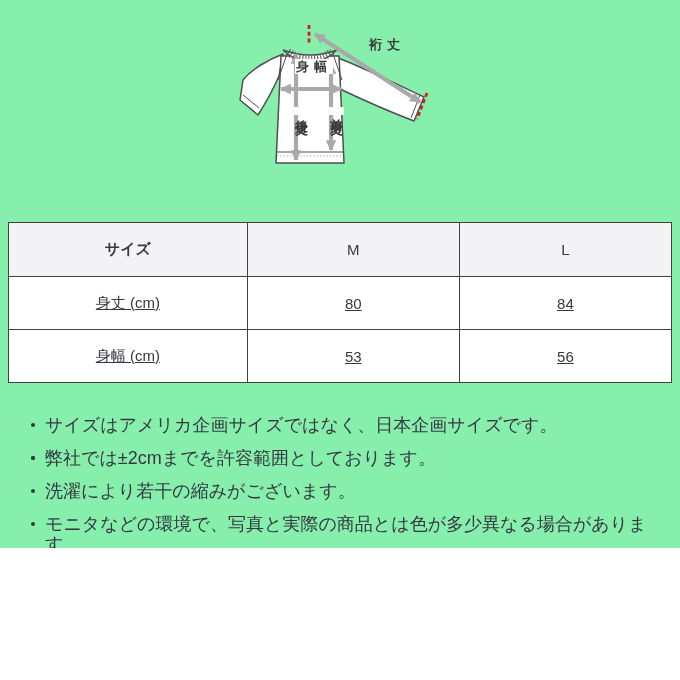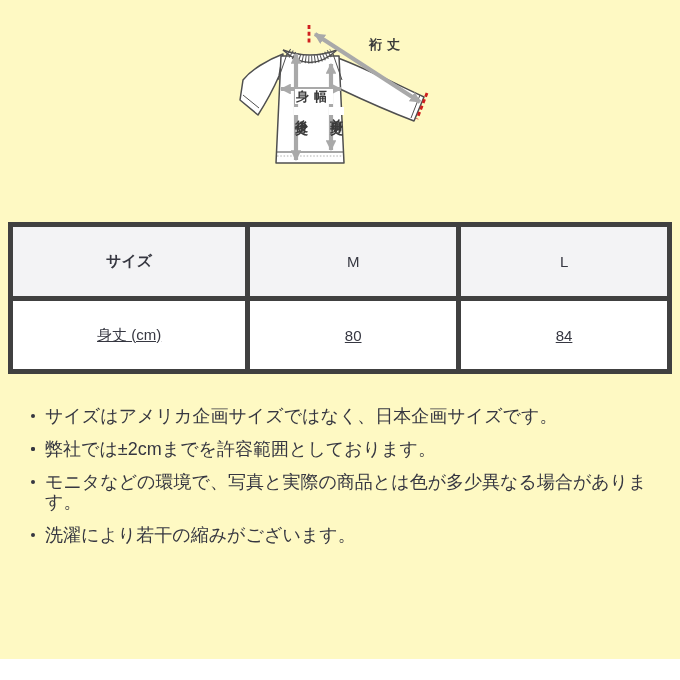--- a/index.html
+++ b/index.html
@@ -5,22 +5,22 @@
   html, body {
     margin: 0;
     padding: 0;
     background: #ffffff;
     font-family: "Liberation Sans", "DejaVu Sans", sans-serif;
     color: #363741;
   }
   .page {
     position: relative;
     width: 680px;
-    height: 659px;
-    background: #fef9c3;
+    height: 548px;
+    background: #86efac;
     overflow: hidden;
   }
 
   
   .diagram {
     position: relative;
     width: 230px;
     height: 152px;
     margin: 18px auto 0 auto;
   }
@@ -35,38 +35,38 @@
     white-space: nowrap;
   }
   .dlabel.horiz { letter-spacing: 5px; padding: 0 1px; }
   .dlabel.vert {
     writing-mode: vertical-rl;
     text-orientation: upright;
     letter-spacing: 2px;
     padding: 1px 0;
   }
   .lbl-yukitake { left: 143px; top: 19px; background: transparent; }
-  .lbl-mihaba   { left: 70px;  top: 71px; }
+  .lbl-mihaba   { left: 70px;  top: 41px; }
   .lbl-ushiro   { left: 69px;  top: 89px; }
   .lbl-mae      { left: 104px; top: 89px; }
 
   
   .size-table {
     width: 664px;
     margin: 52px 8px 0 8px;
     border-collapse: collapse;
     table-layout: fixed;
     font-size: 15px;
     color: #363741;
   }
   .size-table th, .size-table td {
-    border: 5px solid #404040;
+    border: 1px solid #404040;
     text-align: center;
     vertical-align: middle;
-    padding: 12px;
+    padding: 4px;
   }
   .size-table thead th { height: 45px; background: #f3f3f5; font-weight: 400; }
   .size-table thead th.first { font-weight: 700; }
   .size-table tbody td { height: 44px; background: #ffffff; font-weight: 400; text-decoration: underline; }
   .col-label { width: 36%; }
   .col-m { width: 32%; }
   .col-l { width: 32%; }
 
   
   .notes {
@@ -152,38 +152,43 @@
         <th>M</th>
         <th>L</th>
       </tr>
     </thead>
     <tbody>
       <tr>
         <td>身丈 (cm)</td>
         <td>80</td>
         <td>84</td>
       </tr>
+      <tr>
+        <td>身幅 (cm)</td>
+        <td>53</td>
+        <td>56</td>
+      </tr>
     </tbody>
   </table>
 
   <ul class="notes">
     <li>
       <span class="dot"></span>
       <span>サイズはアメリカ企画サイズではなく、日本企画サイズです。</span>
     </li>
     <li>
       <span class="dot"></span>
     </li>
     <li>
       <span class="dot"></span>
       <span>弊社では±2cmまでを許容範囲としております。</span>
     </li>
     <li>
       <span class="dot"></span>
-      <span>モニタなどの環境で、写真と実際の商品とは色が多少異なる場合があります。</span>
+      <span>洗濯により若干の縮みがございます。</span>
     </li>
     <li>
       <span class="dot"></span>
-      <span>洗濯により若干の縮みがございます。</span>
+      <span>モニタなどの環境で、写真と実際の商品とは色が多少異なる場合があります。</span>
     </li>
   </ul>
 
 </div>
 
 </body></html>

